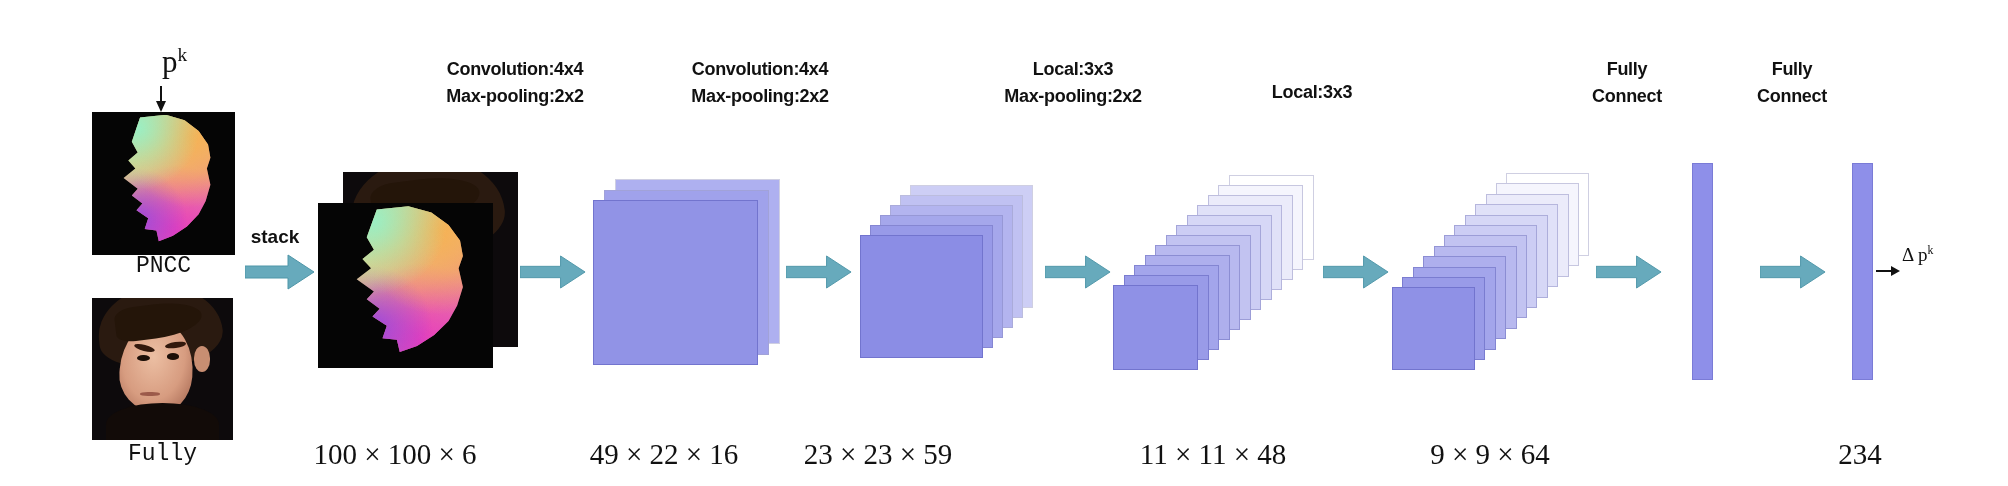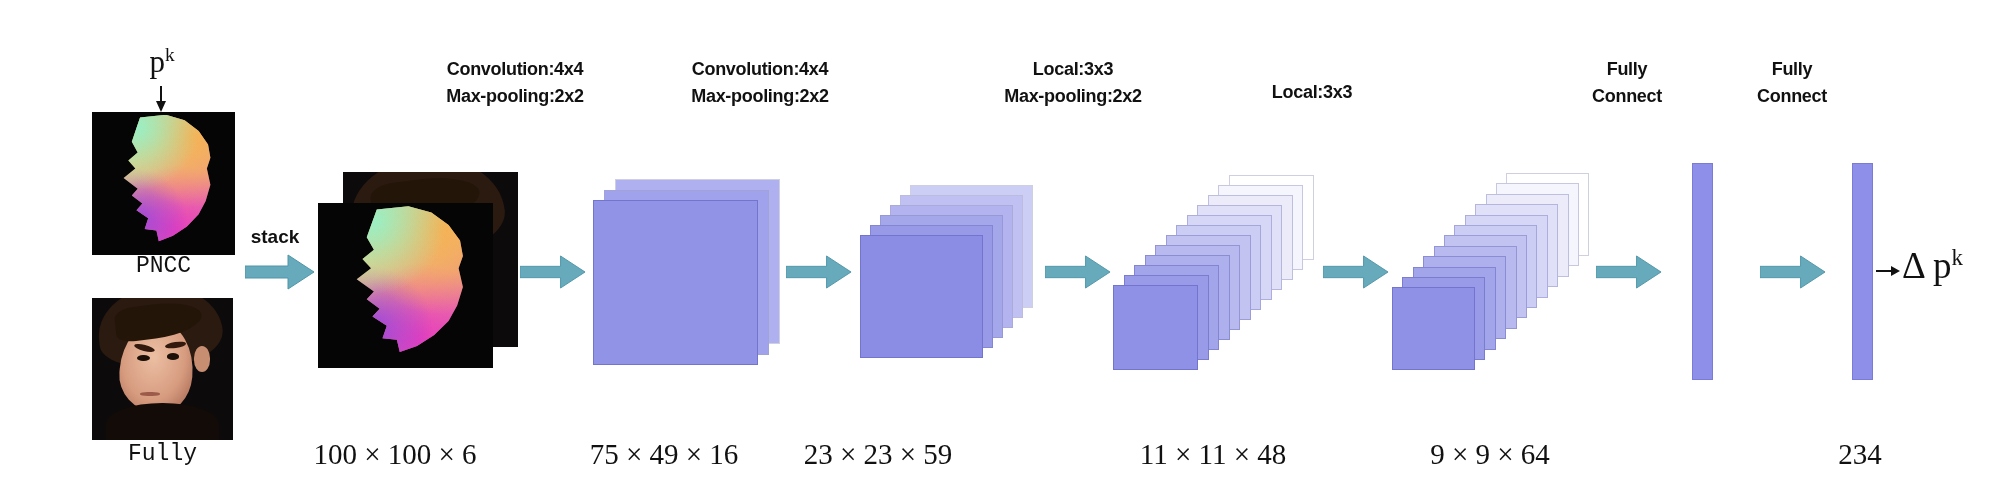--- a/index.html
+++ b/index.html
@@ -22,23 +22,23 @@
     white-space:nowrap;
   }
   .img-caption{
     position:absolute;text-align:center;
     font-family:"Liberation Mono",monospace;font-size:23px;color:#111;
   }
   .math{
     font-family:"Liberation Serif",serif;color:#111;white-space:nowrap;
   }
   .math sup{font-size:0.62em;}
-  #pk-label{top:44px;left:130px;width:64px;text-align:center;font-size:31px;}
+  #pk-label{top:44px;left:123px;width:64px;text-align:right;font-size:31px;}
   #stack-label{top:226px;left:235px;width:80px;text-align:center;font-weight:bold;font-size:19px;color:#111;}
-  #output-label{top:244px;left:1902px;font-size:37px;}
+  #output-label{top:244px;left:1902px;font-size:19px;}
 
   
   .flow-arrow{position:absolute;width:66px;height:34px;}
   .flow-arrow svg{display:block;width:100%;height:100%;}
 
   
   .pncc-box{position:absolute;background:#050505;overflow:hidden;}
   .pncc-face{
     position:absolute;left:9%;top:2%;width:82%;height:94%;
     clip-path:polygon(30% 2%,52% 0%,68% 4%,80% 12%,88% 22%,90% 32%,87% 40%,90% 52%,86% 64%,80% 74%,70% 83%,58% 90%,46% 94%,44% 86%,34% 85%,37% 77%,27% 71%,32% 66%,23% 60%,28% 55%,16% 47%,26% 40%,20% 34%,28% 28%,23% 20%);
@@ -231,19 +231,19 @@
 
   <svg class="abs" style="left:1876px;top:264px;" width="24" height="14" viewBox="0 0 24 14">
     <line x1="0" y1="7" x2="16" y2="7" stroke="#111" stroke-width="2"></line>
     <polygon points="15,2 24,7 15,12" fill="#111"></polygon>
   </svg>
   <div id="output-label" class="abs math">
     <span>Δ p</span><sup>k</sup>
   </div>
 
   <div class="dim-label" style="left:275px;">100 × 100 × 6</div>
-  <div class="dim-label" style="left:544px;">75 × 49 × 16</div>
+  <div class="dim-label" style="left:544px;">49 × 22 × 16</div>
   <div class="dim-label" style="left:758px;">23 × 23 × 59</div>
   <div class="dim-label" style="left:1093px;">11 × 11 × 48</div>
   <div class="dim-label" style="left:1370px;">9 × 9 × 64</div>
   <div class="dim-label" style="left:1740px;">234</div>
 
 </div>
 
 </body></html>

